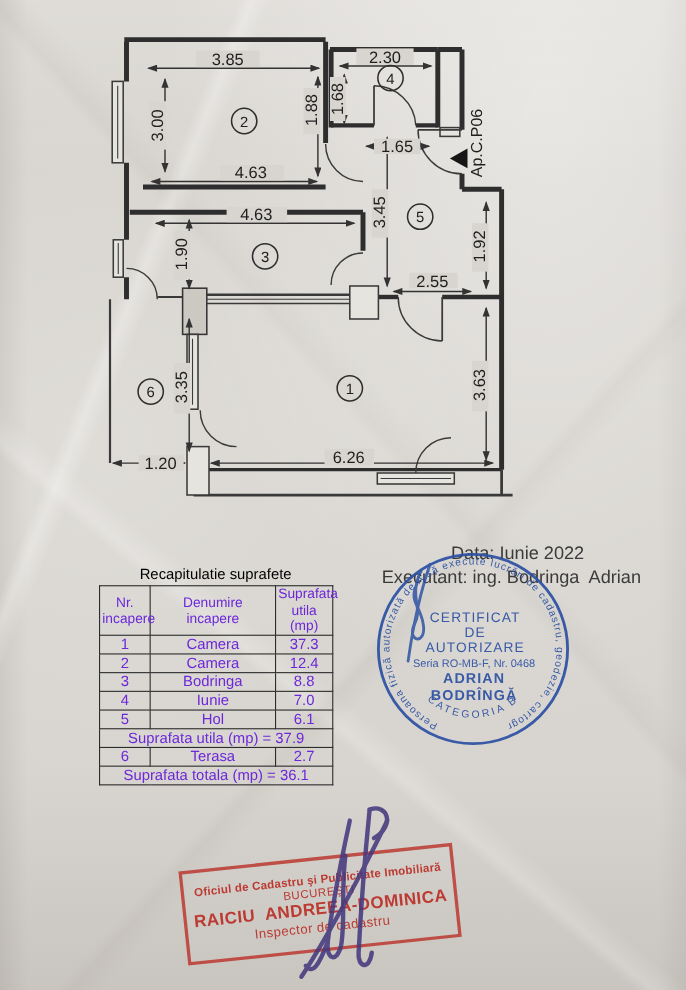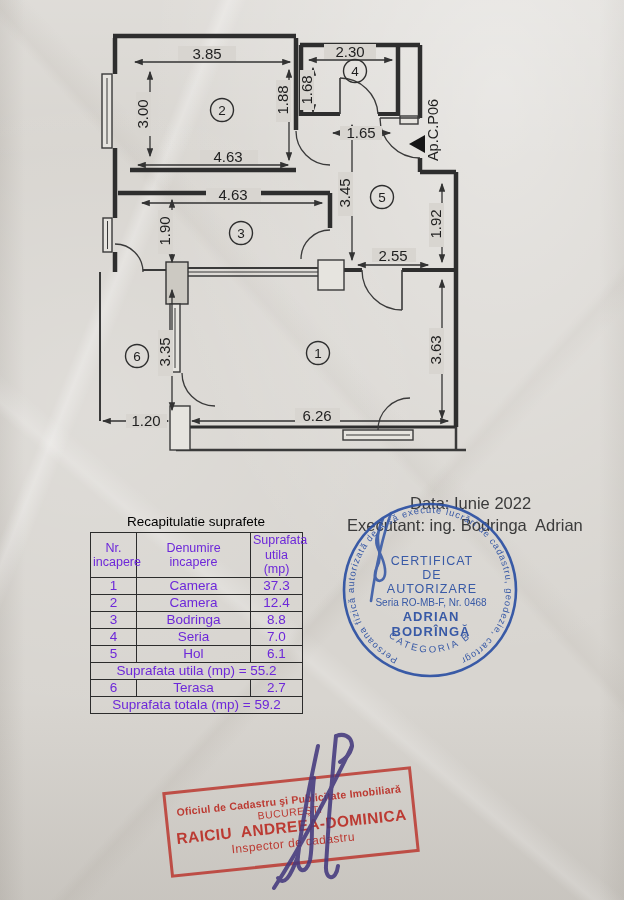--- a/index.html
+++ b/index.html
@@ -246,38 +246,38 @@
       <td>Camera</td>
       <td>12.4</td>
     </tr>
     <tr>
       <td>3</td>
       <td>Bodringa</td>
       <td>8.8</td>
     </tr>
     <tr>
       <td>4</td>
-      <td>Seria</td>
+      <td>Iunie</td>
       <td>7.0</td>
     </tr>
     <tr>
       <td>5</td>
       <td>Hol</td>
       <td>6.1</td>
     </tr>
     <tr>
-      <td class="sumrow" colspan="3">Suprafata utila (mp) = 55.2</td>
+      <td class="sumrow" colspan="3">Suprafata utila (mp) = 37.9</td>
     </tr>
     <tr>
       <td>6</td>
       <td>Terasa</td>
       <td>2.7</td>
     </tr>
     <tr>
-      <td class="sumrow" colspan="3">Suprafata totala (mp) = 59.2</td>
+      <td class="sumrow" colspan="3">Suprafata totala (mp) = 36.1</td>
     </tr>
   </tbody>
     </table>
 </div>
 
 <svg id="blue-stamp" class="abs" viewBox="0 0 178 178">
   <defs>
     <path id="ringPath" d="M57,157 A76 76 0 1 1 121,157" fill="none"></path>
     <path id="catPath" d="M35,120 A62 62 0 0 0 143,120" fill="none"></path>
   </defs>

